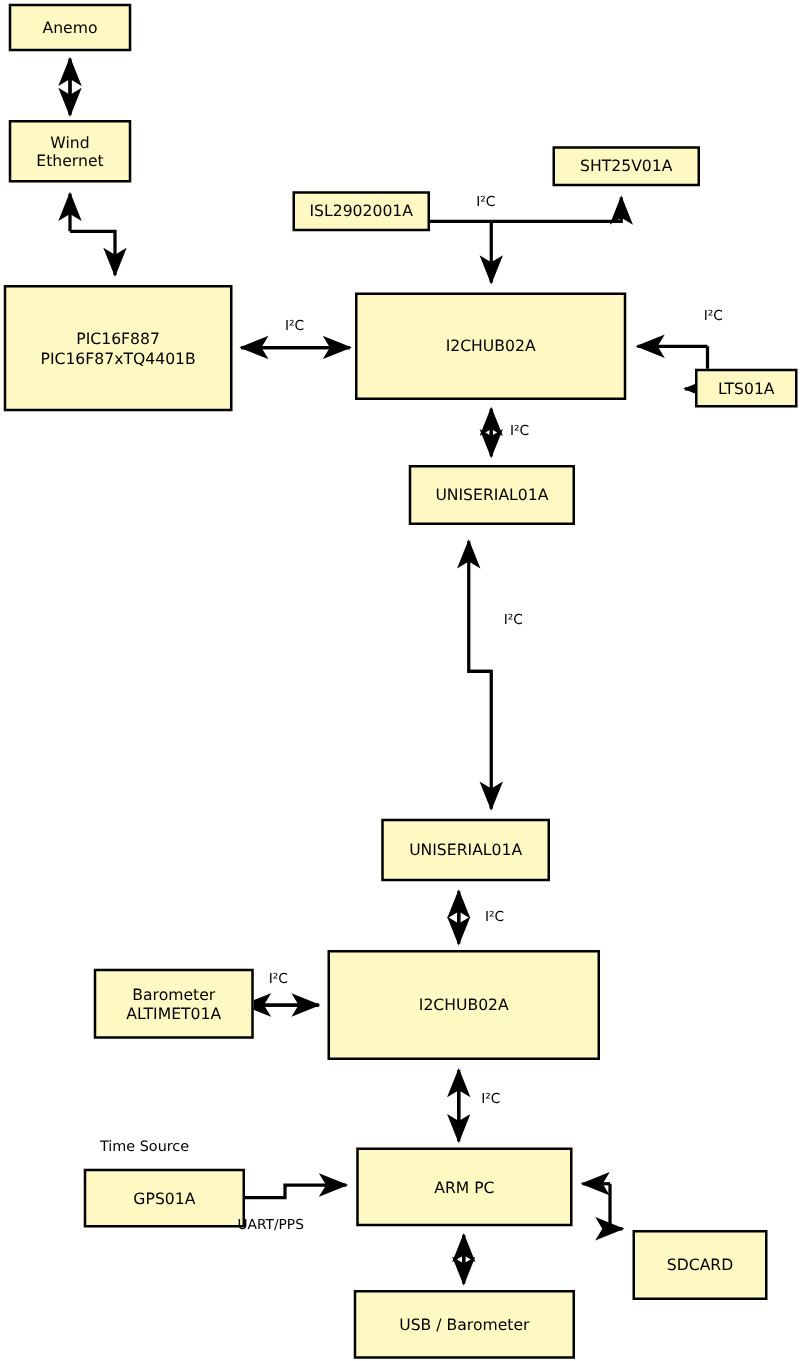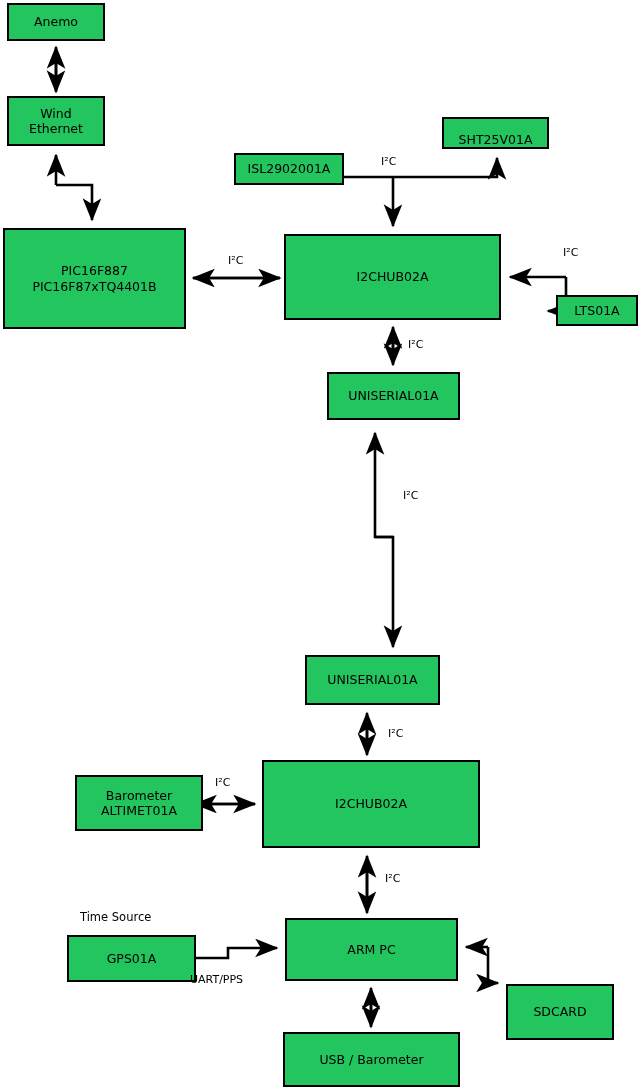--- a/index.html
+++ b/index.html
@@ -24,21 +24,21 @@
     left: 0;
     top: 0;
     width: 640px;
     height: 1089px;
     pointer-events: none;
   }
   .node {
     position: absolute;
     box-sizing: border-box;
     border: 2px solid #000000;
-    background: #22c55e;
+    background: #fef9c3;
     display: flex;
     align-items: center;
     justify-content: center;
     text-align: center;
     line-height: 1.22;
     font-size: 12.5px;
     color: #000000;
     z-index: 2;
   }
   .node .label {
@@ -128,21 +128,21 @@
 
   <div class="node" style="left:3px;top:228px;width:183px;height:101px;">
     <span class="label">PIC16F887
 PIC16F87xTQ4401B</span>
   </div>
 
   <div class="node" style="left:234px;top:117px;width:110px;height:32px;margin-top:36px;">
     <span class="label">ISL2902001A</span>
   </div>
 
-  <div class="node" style="left:442px;top:117px;width:107px;height:32px;align-items:flex-end;">
+  <div class="node" style="left:442px;top:117px;width:118px;height:32px;">
     <span class="label">SHT25V01A</span>
   </div>
 
   <div class="node" style="left:284px;top:234px;width:217px;height:86px;">
     <span class="label">I2CHUB02A</span>
   </div>
 
   <div class="node" style="left:556px;top:295px;width:82px;height:31px;">
     <span class="label">LTS01A</span>
   </div>

